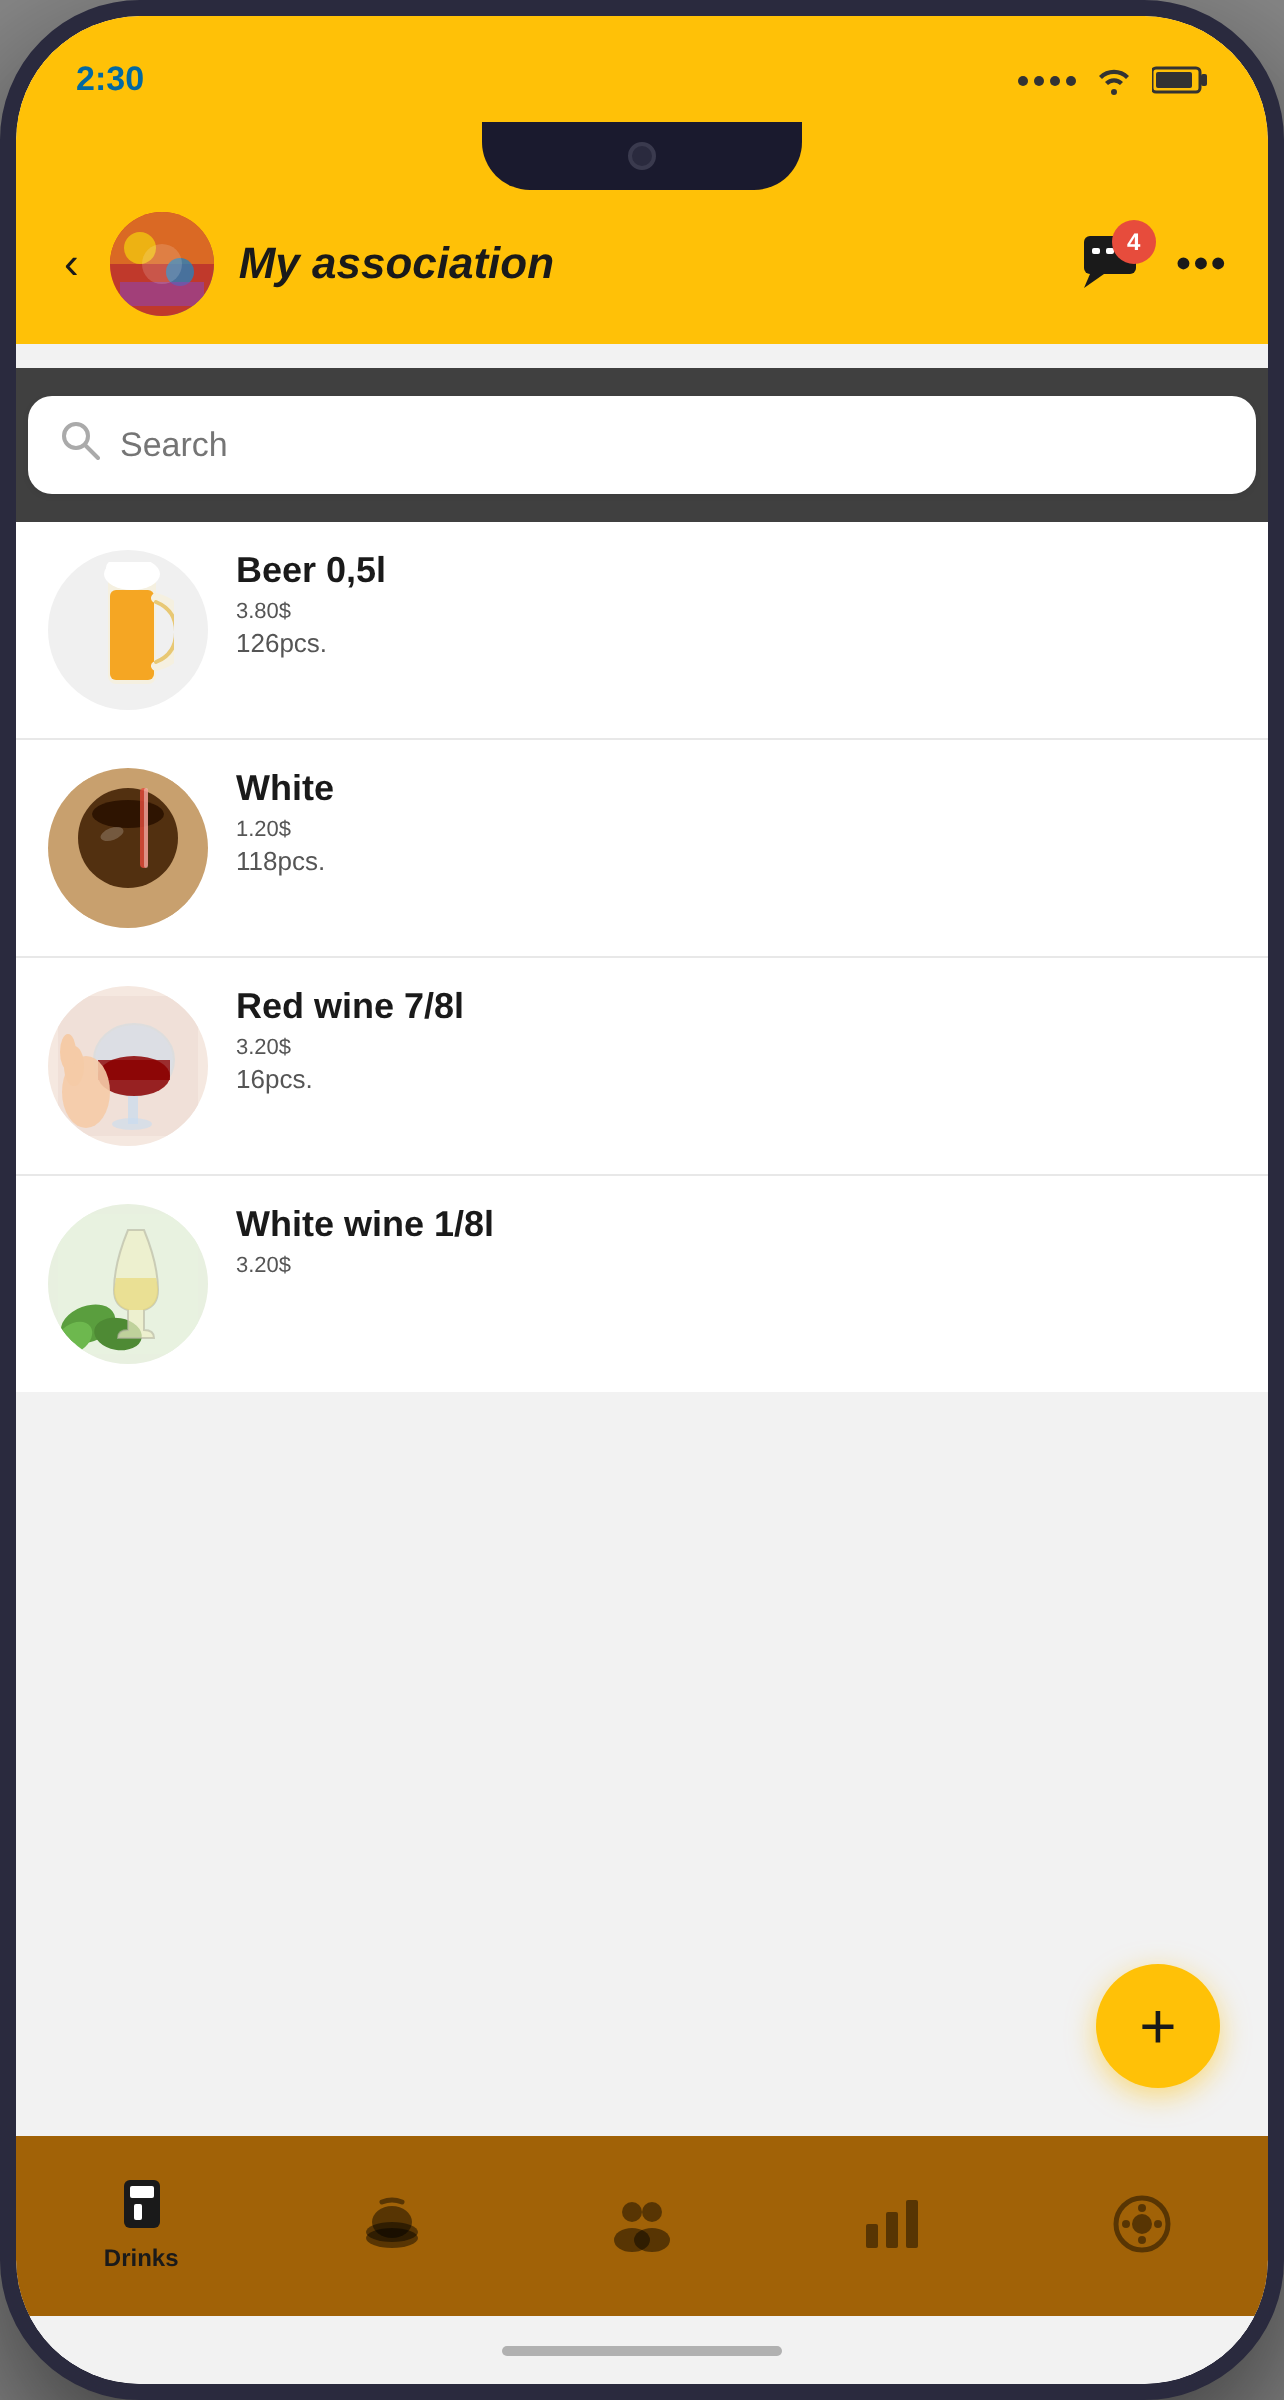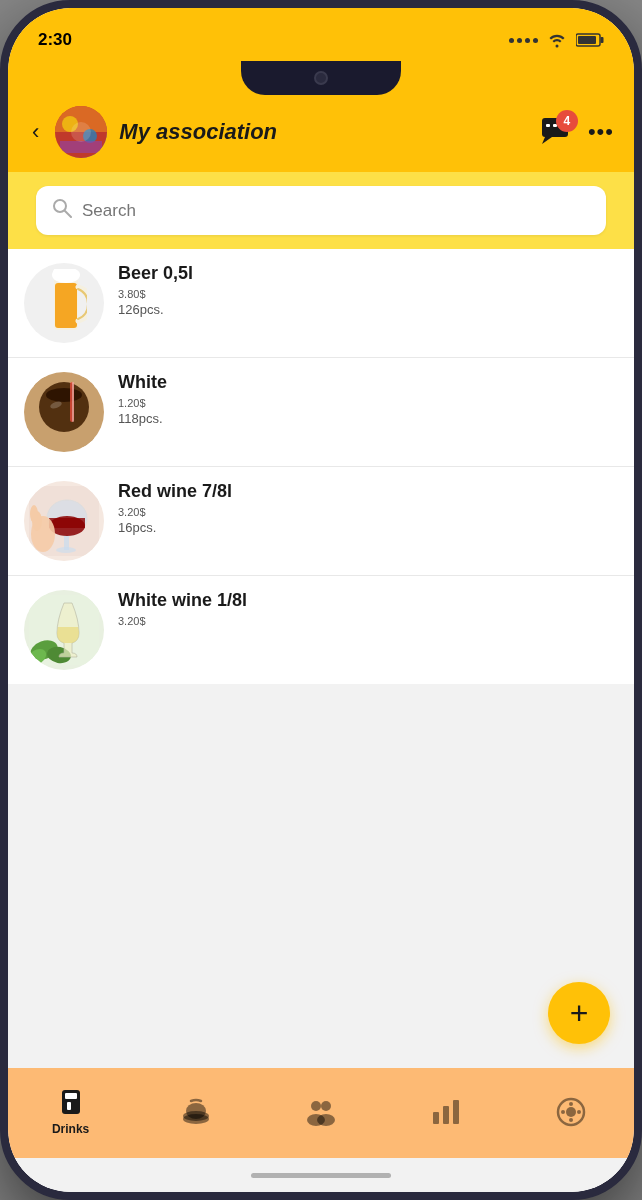--- a/index.html
+++ b/index.html
@@ -59,21 +59,21 @@
       background: #FFC107;
       display: flex;
       justify-content: space-between;
       align-items: center;
       padding: 18px 30px 6px 30px;
       height: 52px;
     }
     .status-time {
       font-size: 17px;
       font-weight: 700;
-      color: #000000;
+      color: #0369a1;
     }
     .status-icons {
       display: flex;
       align-items: center;
       gap: 8px;
     }
     .status-dots {
       display: flex;
       gap: 3px;
       align-items: center;
@@ -176,22 +176,23 @@
     .content {
       flex: 1;
       background: #f2f2f2;
       overflow-y: auto;
       display: flex;
       flex-direction: column;
     }
 
     
     .search-container {
-      padding: 14px 28px;
-      background: #fde047;
+      padding: 14px 6px;
+      background: #404040;
+      margin-top: 12px;
     }
     .search-bar {
       background: white;
       border-radius: 12px;
       display: flex;
       align-items: center;
       padding: 12px 16px;
       gap: 10px;
       box-shadow: 0 1px 3px rgba(0,0,0,0.08);
     }
@@ -273,21 +274,21 @@
       align-items: center;
       justify-content: center;
       font-size: 32px;
       color: #1a1a1a;
       cursor: pointer;
       box-shadow: 0 4px 14px rgba(255,193,7,0.5);
     }
 
     
     .bottom-nav {
-      background: #fdba74;
+      background: #a16207;
       display: flex;
       align-items: center;
       justify-content: space-around;
       padding: 10px 0 12px 0;
       height: 90px;
     }
     .nav-item {
       display: flex;
       flex-direction: column;
       align-items: center;

